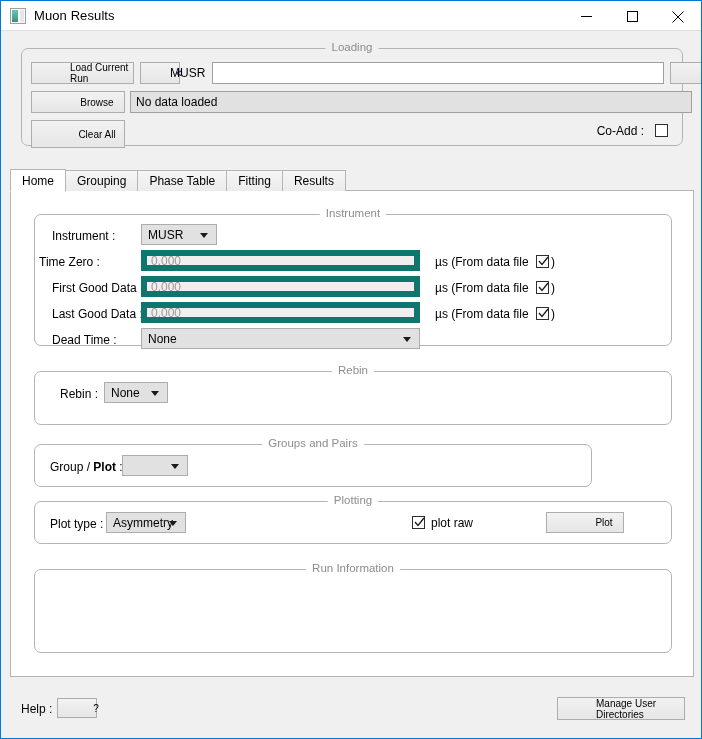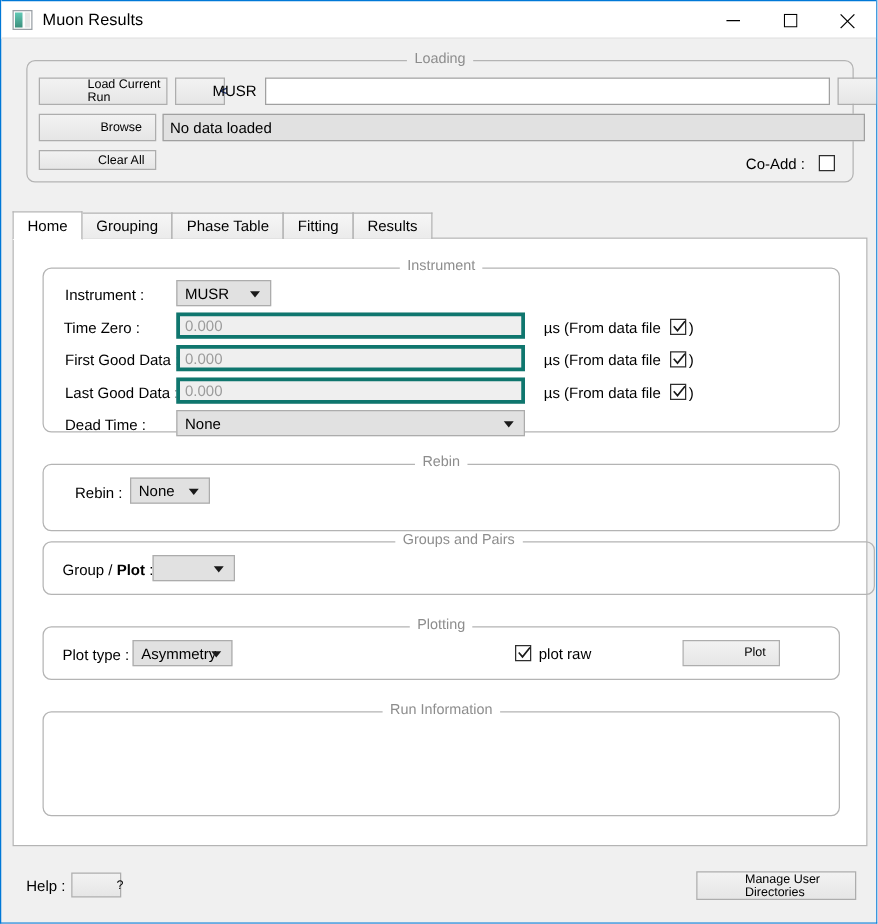--- a/index.html
+++ b/index.html
@@ -88,21 +88,21 @@
     position: absolute;
     background: #ffffff;
     border: 1px solid #a0a0a0;
     font-size: 12px;
     color: #000;
     display: flex; align-items: center;
     padding-left: 4px;
   }
   .txtfield.disabled {
     background: #efefef;
-    border: 3px solid #0f766e;
+    border: 6px solid #0f766e;
     color: #9b9b9b;
   }
   .readonlyfield {
     position: absolute;
     background: #e1e1e1;
     border: 1px solid #a0a0a0;
     font-size: 12px;
     color: #000;
     display: flex; align-items: center;
     padding-left: 5px;
@@ -262,21 +262,21 @@
     <span class="lbl" style="left:148px; top:17px;">MUSR</span>
 
     <div class="txtfield" style="left:190px; top:13px; width:452px; height:22px;" title=""></div>
 
     <div class="btn" style="left:648px; top:13px; width:22px; height:22px; color:#1a2f6b; font-weight:bold;">&gt;</div>
 
     <div class="btn" style="left:9px; top:42px; width:94px; height:22px;">Browse</div>
 
     <div class="readonlyfield" style="left:108px; top:42px; width:562px; height:22px;">No data loaded</div>
 
-    <div class="btn" style="left:9px; top:71px; width:94px; height:16px;">Clear All</div>
+    <div class="btn" style="left:9px; top:71px; width:94px; height:28px;">Clear All</div>
 
     <span class="lbl" style="right:38px; top:75px;">Co-Add :</span>
     <div class="cbx" style="right:14px; top:75px;"></div>
   </div>
 
   <div id="tabbar">
     <div class="tab active">Home</div>
     <div class="tab">Grouping</div>
     <div class="tab">Phase Table</div>
     <div class="tab">Fitting</div>
@@ -287,21 +287,21 @@
 
     <div class="groupbox" style="left:23px; top:23px; width:638px; height:132px;">
       <span class="gb-title">Instrument</span>
 
       <span class="lbl" style="left:17px; top:14px;">Instrument :</span>
       <div class="combo" style="left:106px; top:9px; width:76px; height:21px;">
         <span>MUSR</span>
         <span class="arrow"></span>
       </div>
 
-      <span class="lbl" style="left:16px; top:40px;">Time Zero :</span>
+      <span class="lbl" style="left:4px; top:40px;">Time Zero :</span>
       <div class="txtfield disabled" style="left:106px; top:35px; width:279px; height:21px;">0.000</div>
       <span class="lbl" style="left:400px; top:40px;">µs (From data file</span>
       <div class="cbx" style="left:501px; top:40px;">
         <svg width="11" height="11" viewBox="0 0 11 11">
             <polyline points="1,5 4,8.5 10,1" fill="none" stroke="#1a1a1a" stroke-width="1.3"></polyline>
           </svg>
       </div>
       <span class="lbl" style="left:516px; top:40px;">)</span>
 
       <span class="lbl" style="left:17px; top:66px;">First Good Data :</span>
@@ -333,21 +333,21 @@
 
     <div class="groupbox" style="left:23px; top:180px; width:638px; height:54px;">
       <span class="gb-title">Rebin</span>
       <span class="lbl" style="left:25px; top:15px;">Rebin :</span>
       <div class="combo" style="left:69px; top:10px; width:64px; height:21px;">
         <span>None</span>
         <span class="arrow"></span>
       </div>
     </div>
 
-    <div class="groupbox" style="left:23px; top:242px; width:666px; height:43px;">
+    <div class="groupbox" style="left:23px; top:253px; width:558px; height:43px;">
       <span class="gb-title">Groups and Pairs</span>
       <span class="lbl" style="left:15px; top:15px;"><span>Group / </span><b>Plot</b><span> :</span></span>
       <div class="combo" style="left:87px; top:10px; width:66px; height:21px;">
         <span></span>
         <span class="arrow"></span>
       </div>
     </div>
 
     <div class="groupbox" style="left:23px; top:378px; width:638px; height:84px;">
       <span class="gb-title">Run Information</span>

